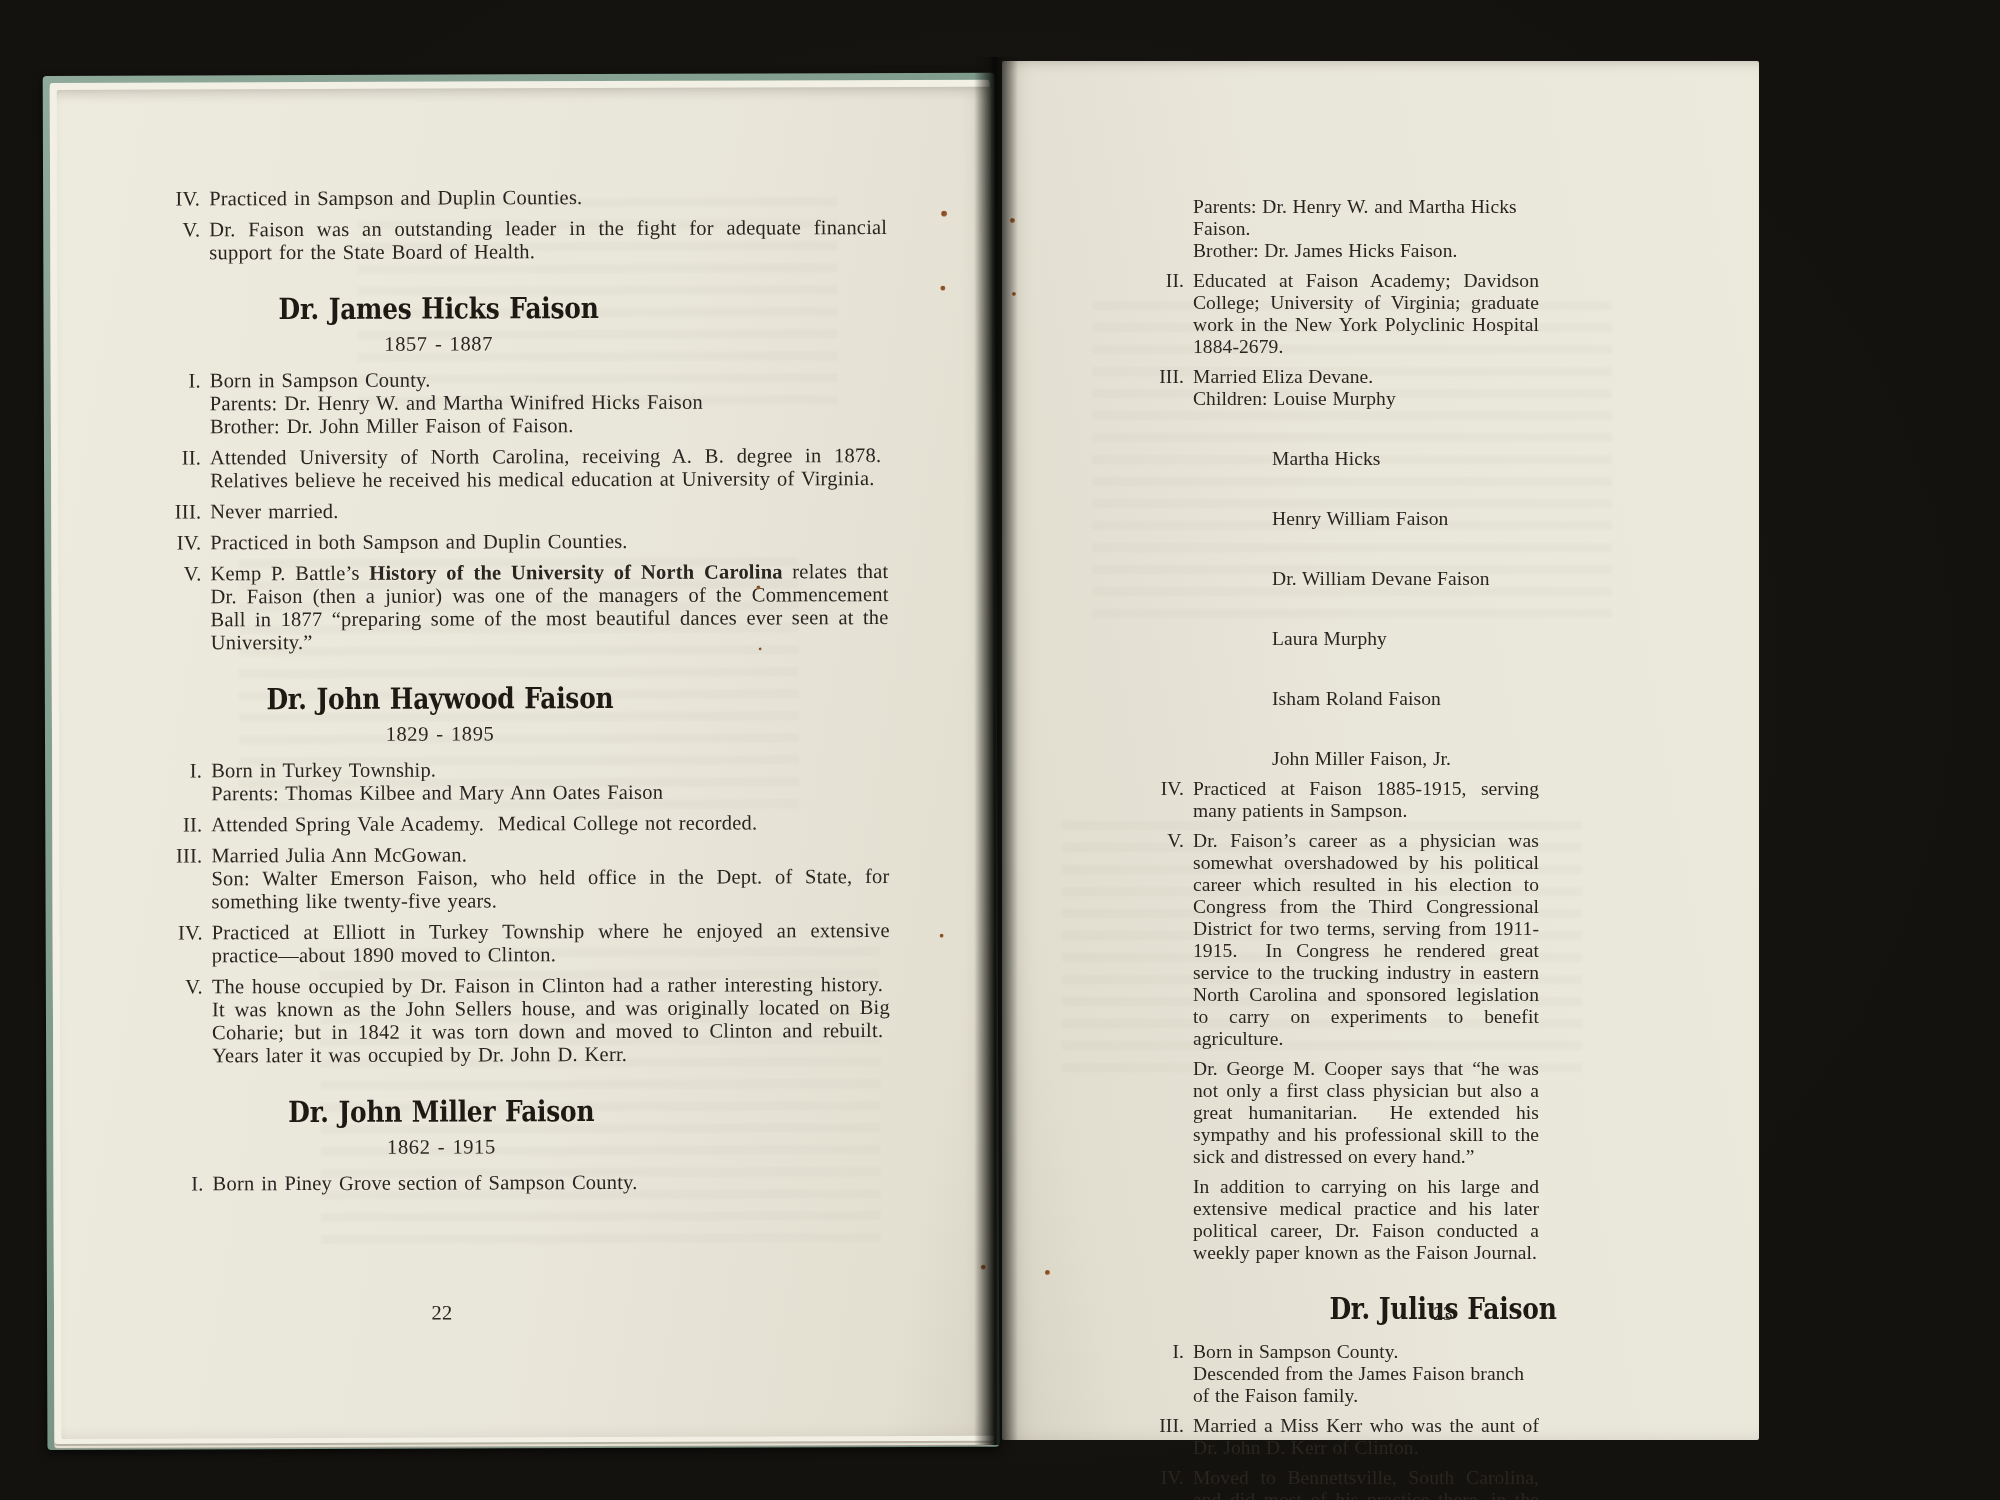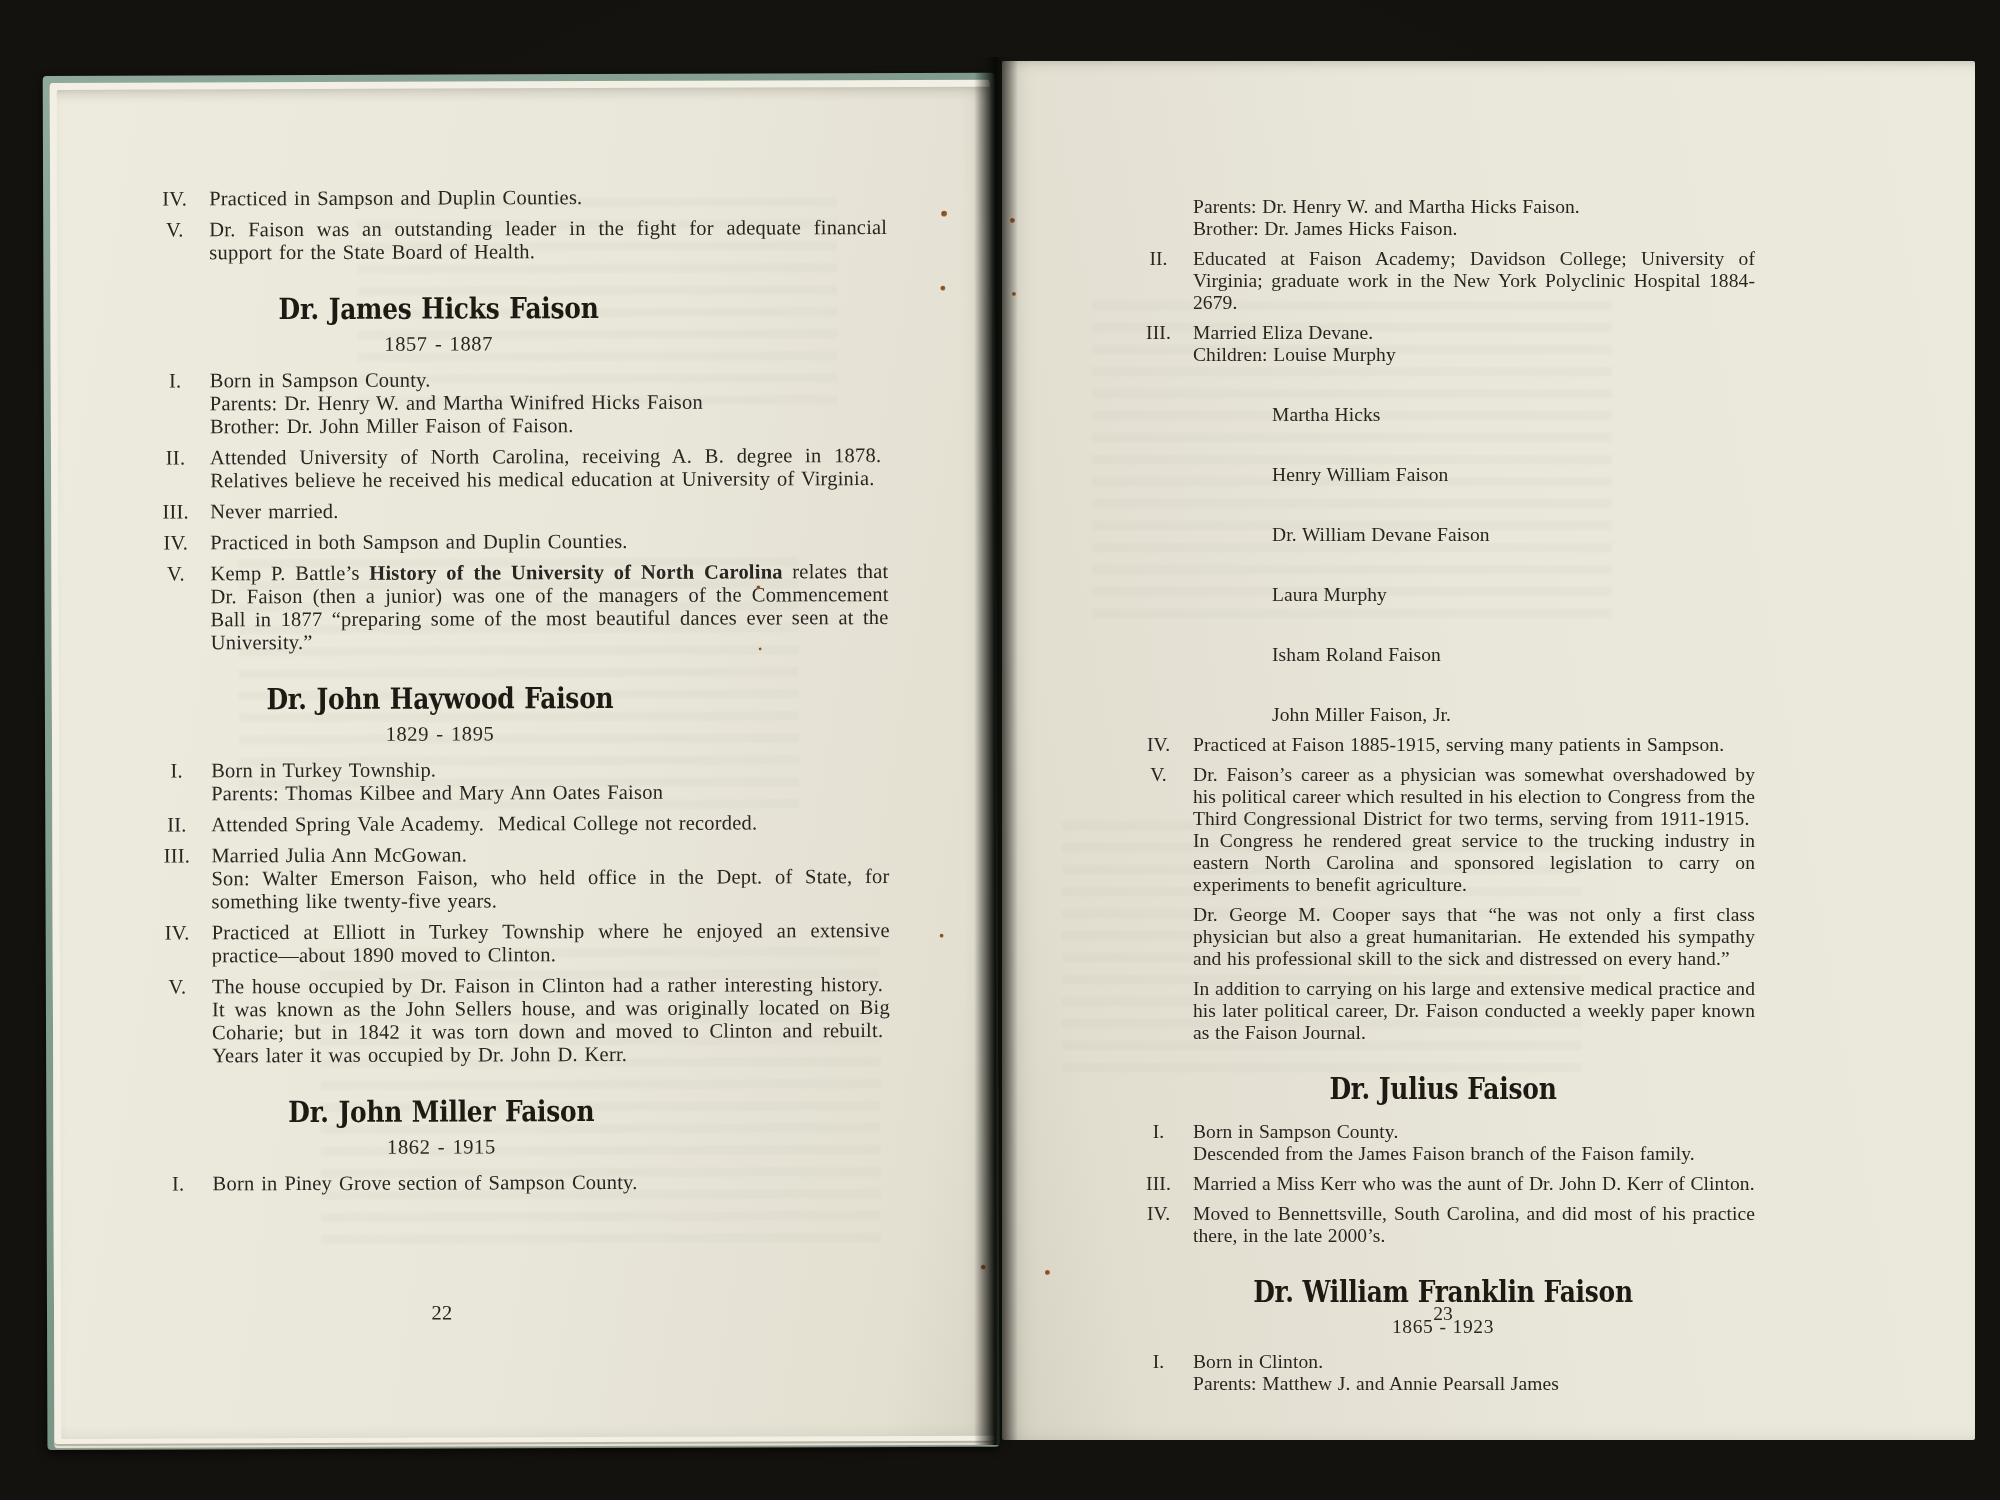--- a/index.html
+++ b/index.html
@@ -28,39 +28,39 @@
 
   
   .page{position:absolute;border-radius:2px;}
   .page-left{
     left:58px;top:88px;width:934px;height:1349px;
     background:linear-gradient(100deg,#edeade 0%,var(--paper,#e9e6da) 55%,#e3e0d2 90%,#d7d3c4 100%);
     box-shadow:inset -16px 0 24px -14px rgba(55,50,38,0.45), inset 0 9px 16px -12px rgba(55,50,38,0.35);
     font-size:20.5px;line-height:23px;letter-spacing:0.2px;word-spacing:1.5px;
   }
   .page-right{
-    left:1002px;top:61px;width:973px;height:1379px;
+    left:1002px;top:61px;width:757px;height:1379px;
     background:linear-gradient(260deg,#eceadd 0%,var(--paper,#e9e6da) 50%,#e1ded0 88%,#d4d0c1 100%);
     box-shadow:inset 18px 0 26px -15px rgba(55,50,38,0.5), inset 0 7px 13px -10px rgba(55,50,38,0.28);
     font-size:19.5px;line-height:22px;letter-spacing:0.1px;word-spacing:0.6px;
   }
   .gutter{
     position:absolute;left:974px;top:57px;width:44px;height:1388px;pointer-events:none;
     background:linear-gradient(to right,rgba(12,13,10,0) 0%,rgba(14,15,11,0.55) 28%,rgba(8,9,6,0.95) 48%,rgba(14,15,11,0.6) 64%,rgba(12,13,10,0) 100%);
   }
 
   
   .content{position:absolute;inset:0;}
   .page-left  .content{padding:98px 104px 0 92px;}
   .page-right .content{padding:135px 220px 0 131px;}
   .content > * + *{margin-top:8px;}
   .content > .heading{margin-top:27px;margin-bottom:13px;}
 
   .item{display:grid;grid-template-columns:60px 1fr;}
-  .num{text-align:center;padding-right:9px;}
+  .num{text-align:right;padding-right:9px;}
   .line{text-align:left;}
   .child{padding-left:79px;margin-top:38px;}
   .flow{text-align:justify;text-align-last:left;}
   .b{font-weight:bold;}
 
   .heading .title{
     font-family:"DejaVu Serif","Liberation Serif",serif;font-weight:bold;
     font-size:29px;line-height:37px;text-align:center;letter-spacing:-0.3px;
     transform:scaleX(0.86);transform-origin:50% 50%;
     color:var(--ink_heading,#1f1913);

